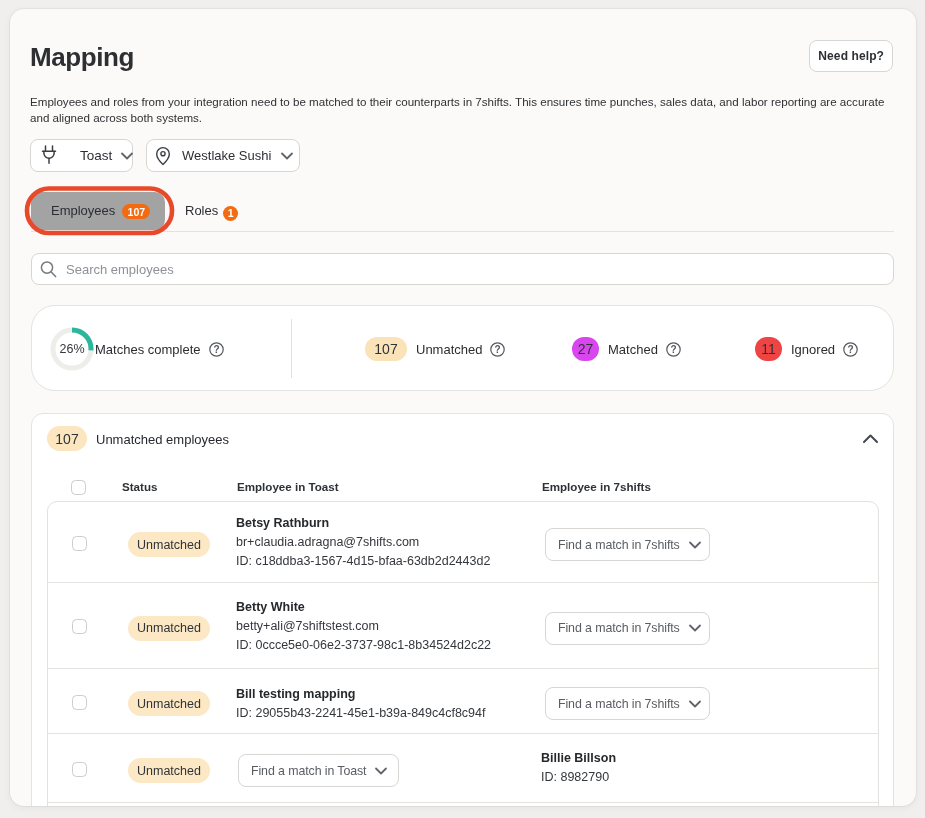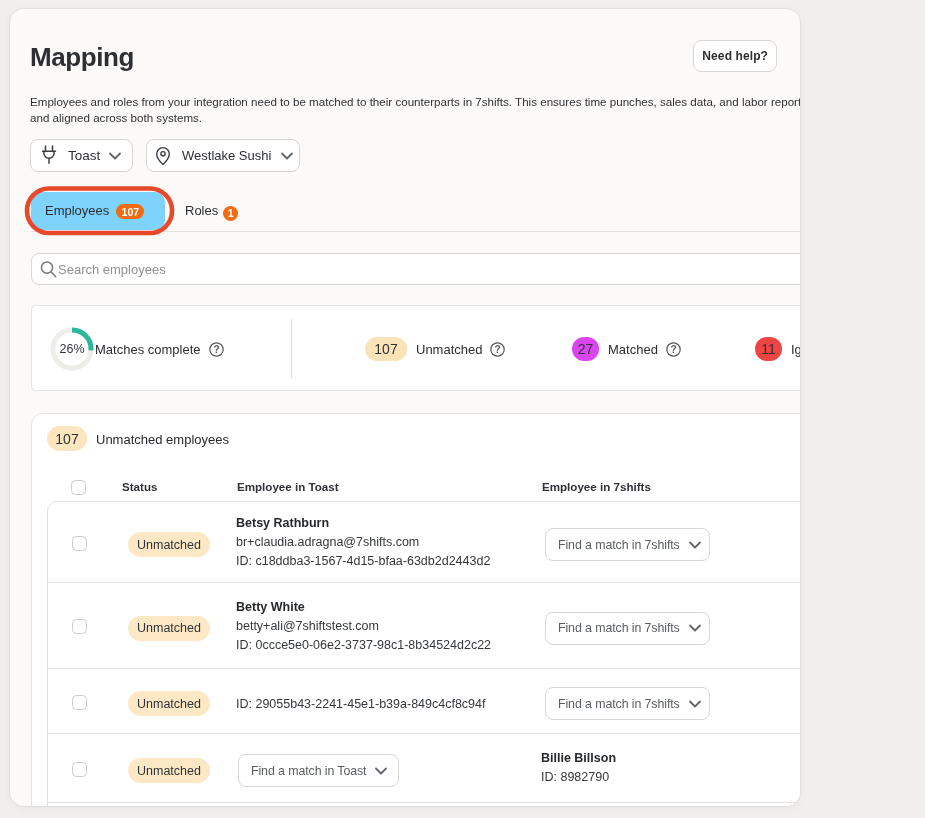--- a/index.html
+++ b/index.html
@@ -1,51 +1,51 @@
 <!DOCTYPE html>
 <html><head>
 <meta charset="utf-8">
 <style>
 * { margin:0; padding:0; box-sizing:border-box; }
 html,body { width:925px; height:818px; }
 body { background:#f0efee; font-family:"Liberation Sans", sans-serif; position:relative; overflow:hidden; }
-.card { position:absolute; left:10px; top:9px; width:790px; height:797px; background:#fbfaf8;
+.card { position:absolute; left:10px; top:9px; width:906px; height:797px; background:#fbfaf8;
   border-radius:14px; overflow:hidden;
   box-shadow:0 0 0 1px rgba(0,0,0,0.045), 0 2px 8px rgba(0,0,0,0.05); }
 
 h1 { position:absolute; left:20px; top:33px; font-size:26px; font-weight:700; color:#2d2f33; letter-spacing:-0.4px; }
 .needhelp { position:absolute; right:23px; top:31px; height:32px; padding:0 8px; background:#fff;
   border:1px solid #d8d6d2; border-radius:8px; font-size:12px; font-weight:700; letter-spacing:0.1px; color:#2d2f33;
   display:flex; align-items:center; }
 .para { position:absolute; left:20px; top:85px; width:890px; font-size:11.6px; line-height:15.5px; color:#2f3134; }
 
 .drops { position:absolute; left:20px; top:130px; display:flex; gap:13px; }
 .drop { height:33px; white-space:nowrap; background:#fff; border:1px solid #d8d6d2; border-radius:8px; display:flex; align-items:center; font-size:13.5px; color:#2d2f33; }
 .drop svg.ic { flex:0 0 auto; }
 .chev { flex:0 0 auto; }
 
 .tabswrap { position:absolute; left:0; top:182px; width:906px; height:42px; }
 .tabdivider { position:absolute; left:21px; top:40px; width:863px; height:1px; background:#e4e2de; }
-.tabpill { position:absolute; left:21px; top:0.5px; width:134px; height:38px; background:#7dd3fc; border-radius:10px;
-  display:flex; align-items:center; padding-left:14px;text-align:center; }
+.tabpill { position:absolute; left:21px; top:0.5px; width:134px; height:38px; background:#a3a3a3; border-radius:10px;
+  display:flex; align-items:center; padding-left:20px;text-align:center; }
 .tabpill .tl { font-size:13px; color:#2b2e33; }
 .tbadge { margin-left:7px; margin-top:2px; min-width:28px; height:15px; background:#f36b10; border-radius:8px; color:#fff;
   font-size:10.5px; font-weight:700; display:flex; align-items:center; justify-content:center; padding:0 1px; }
 .tab2 { position:absolute; left:175px; top:0.5px; height:38px; display:flex; align-items:center; }
 .tab2 .tl { font-size:13px; color:#2b2e33; }
 .cbadge { margin-left:5px; margin-top:5px; width:15px; height:15px; background:#f36b10; border-radius:50%; color:#fff;
   font-size:10.5px; font-weight:700; display:flex; align-items:center; justify-content:center; }
 .annot { position:absolute; left:14px; top:176px; pointer-events:none; }
 
 .search { position:absolute; left:21px; top:244px; width:863px; height:32px; background:#fff;
   border:1px solid #d8d6d2; border-radius:8px; display:flex; align-items:center; padding-left:7px; }
-.search .ph { margin-left:0; font-size:13px; color:#8e9196; }
+.search .ph { margin-left:8px; font-size:13px; color:#8e9196; }
 
 .stats { position:absolute; left:21px; top:296px; width:863px; height:86px; background:#fff;
-  border:1px solid #e5e3df; border-radius:4px; }
+  border:1px solid #e5e3df; border-radius:24px; }
 .ring { position:absolute; left:18px; top:21px; width:44px; height:44px; }
 .ringtxt { position:absolute; left:18px; top:21px; width:44px; height:44px; display:flex; align-items:center; justify-content:center;
   font-size:12.5px; font-weight:400; color:#34363a; }
 .mclabel { position:absolute; left:63px; top:0; height:86px; display:flex; align-items:center; font-size:13px; color:#2b2d30; }
 .q { margin-left:8px; }
 .statdiv { position:absolute; left:259px; top:13px; width:1px; height:59px; background:#e3e1de; }
 .sgroup { position:absolute; top:0; height:86px; display:flex; align-items:center; font-size:13px; color:#2b2d30; }
 .spill { height:24px; border-radius:12px; display:flex; align-items:center; justify-content:center;
   font-size:14px; font-weight:400; color:#303236; margin-right:9px; }
 .g1 { left:333px; } .g2 { left:540px; } .g3 { left:723px; }
@@ -90,21 +90,21 @@
 
   <div class="drops">
     <div class="drop" style="width:103px; padding-left:9px;">
       <svg class="ic" width="18" height="22" viewBox="0 0 18 22" fill="none" stroke="#3c3e42" stroke-width="1.5" stroke-linecap="round">
         <path d="M5.5 0.9 V5.5"></path>
           <path d="M12.5 0.9 V5.5"></path>
         <path d="M2.5 6.3 H15.5"></path>
         <path d="M3.9 6.3 V8.2 A5.1 5.1 0 0 0 14.1 8.2 V6.3"></path>
         <path d="M9 13.5 V18.3"></path>
       </svg>
-      <span style="margin-left:10px;">Toast</span>
+      <span style="margin-left:22px;">Toast</span>
       <svg class="chev" style="margin-left:8px;" width="14" height="8" viewBox="0 0 14 8" fill="none" stroke="#61646a" stroke-width="1.8" stroke-linecap="round" stroke-linejoin="round">
           <path d="M2 1.5 L7 6.5 L12 1.5"></path>
         </svg>
     </div>
     <div class="drop" style="width:154px; padding-left:7px;">
       <svg class="ic" width="18" height="20" viewBox="0 0 18 20" fill="none" stroke="#3c3e42" stroke-width="1.4">
         <path d="M9 1.6 C5.5 1.6 2.7 4.4 2.7 7.9 C2.7 12.5 9 18.4 9 18.4 C9 18.4 15.3 12.5 15.3 7.9 C15.3 4.4 12.5 1.6 9 1.6 Z"></path>
         <circle cx="9" cy="7.7" r="2.1"></circle>
       </svg>
       <span style="margin-left:10px; font-size:13px;">Westlake Sushi</span>
@@ -208,20 +208,21 @@
         <div class="fbtn">Find a match in 7shifts
           <svg class="chev" width="14" height="8" viewBox="0 0 14 8" fill="none" stroke="#61646a" stroke-width="1.8" stroke-linecap="round" stroke-linejoin="round">
               <path d="M2 1.5 L7 6.5 L12 1.5"></path>
             </svg>
         </div>
       </div>
       <div class="row r3">
         <span class="cb"></span>
         <span class="ubadge">Unmatched</span>
         <div class="emp">
+            <div class="nm">Bill testing mapping</div>
             <div>ID: 29055b43-2241-45e1-b39a-849c4cf8c94f</div>
           </div>
         <div class="fbtn">Find a match in 7shifts
           <svg class="chev" width="14" height="8" viewBox="0 0 14 8" fill="none" stroke="#61646a" stroke-width="1.8" stroke-linecap="round" stroke-linejoin="round">
               <path d="M2 1.5 L7 6.5 L12 1.5"></path>
             </svg>
         </div>
       </div>
       <div class="row r4">
         <span class="cb"></span>

